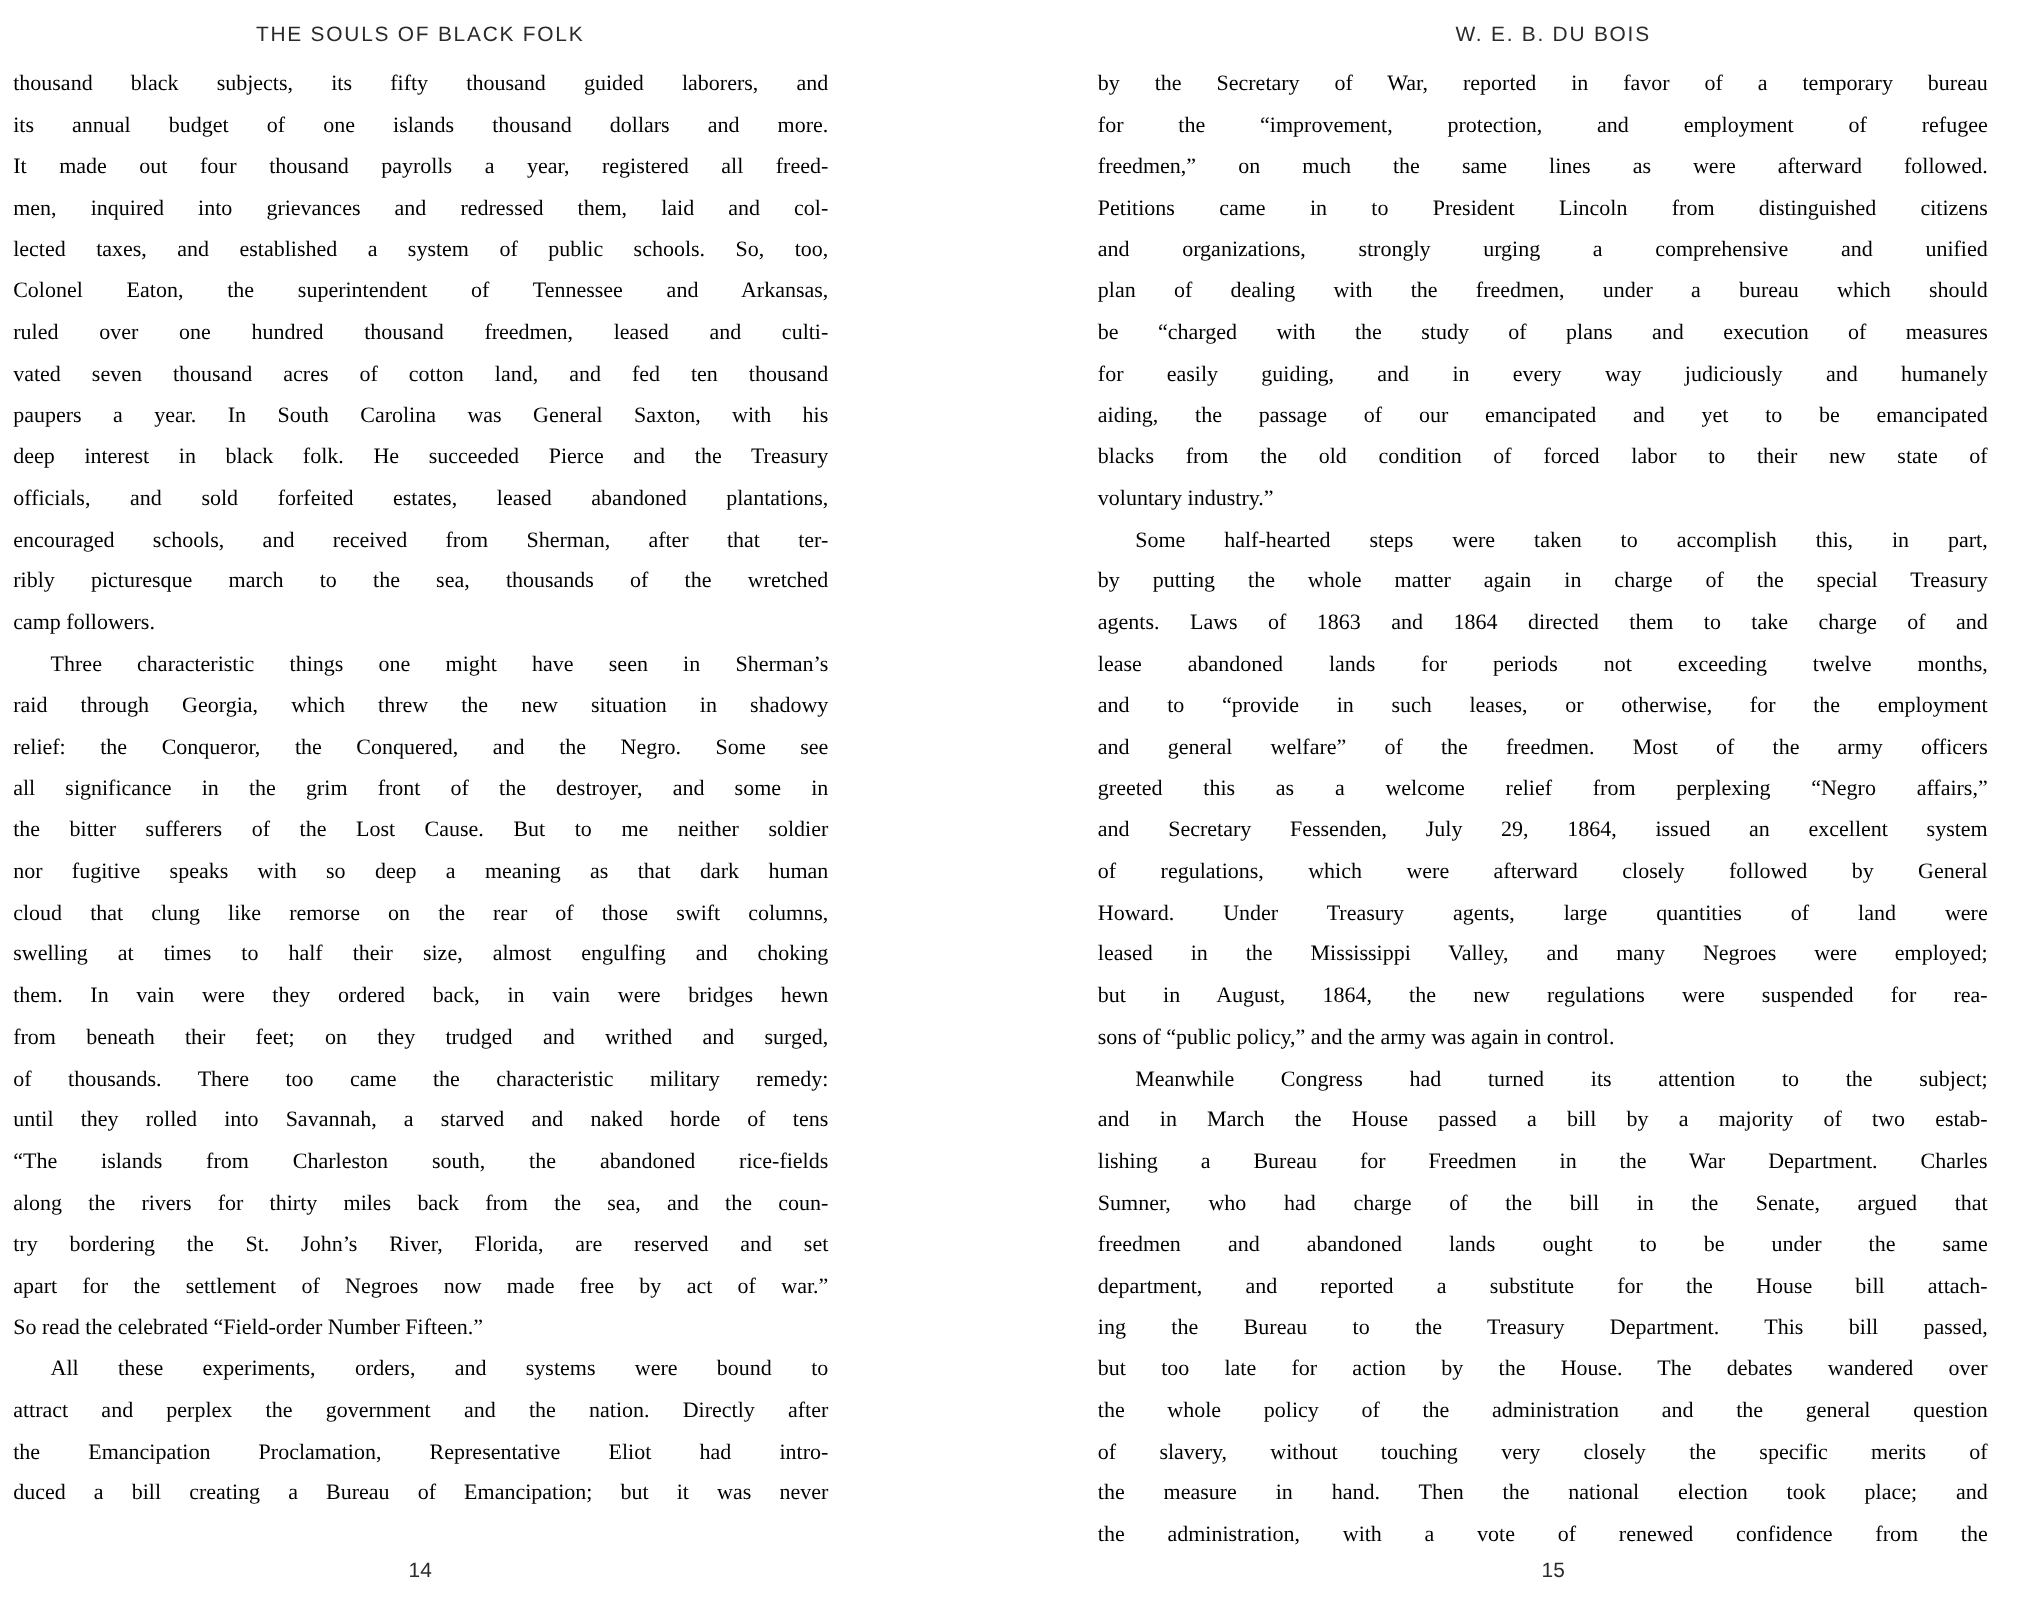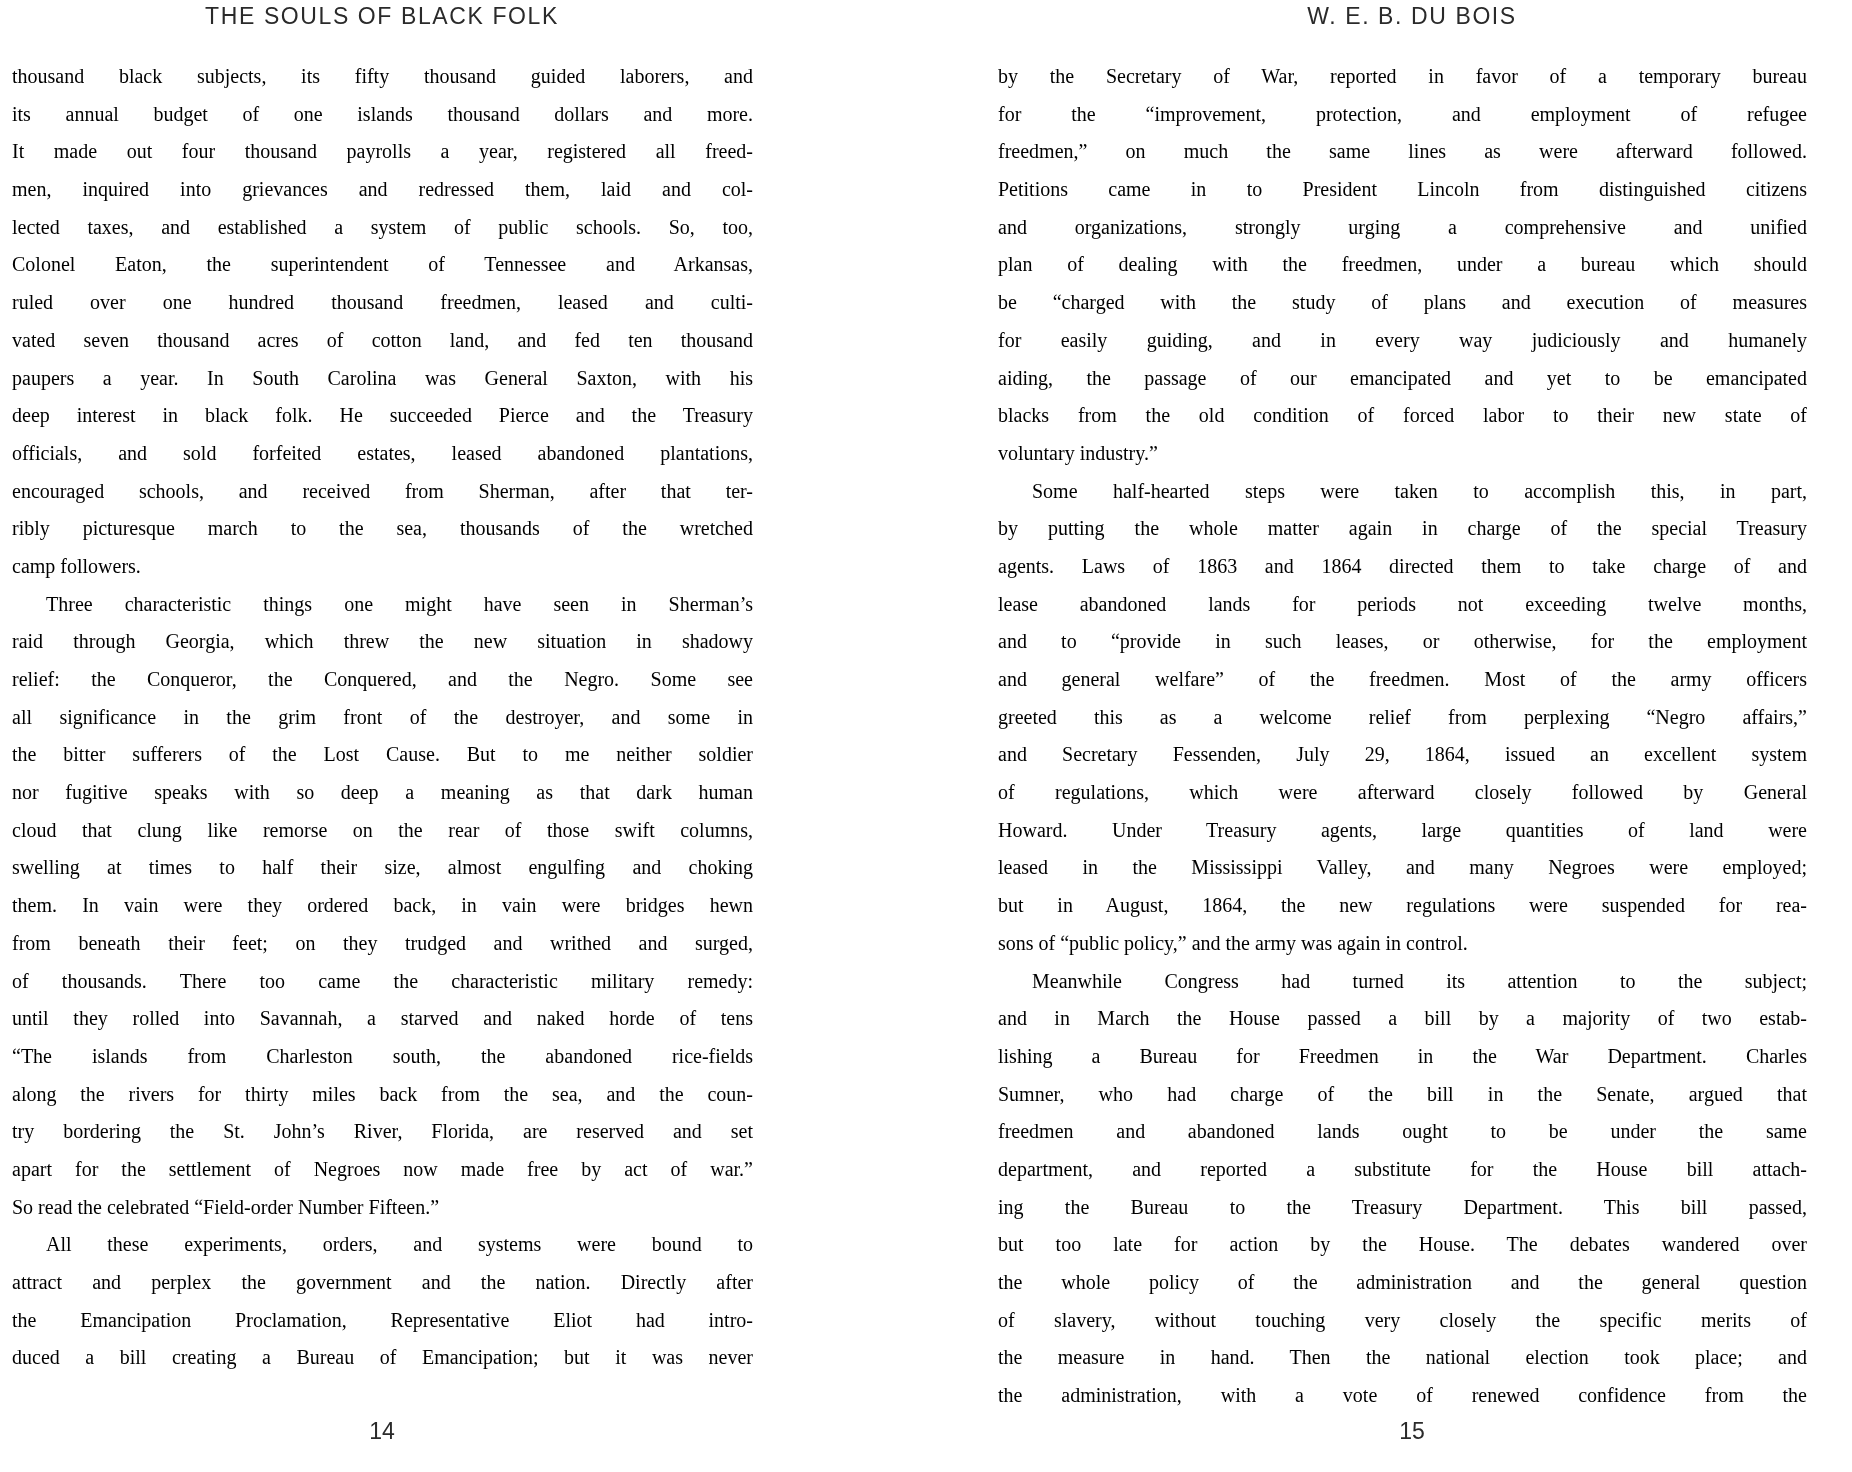--- a/index.html
+++ b/index.html
@@ -1,44 +1,44 @@
 <!DOCTYPE html>
 <html><head>
 <meta charset="utf-8">
 <style>
   html, body { margin: 0; padding: 0; background: #ffffff; }
   body { width: 1852px; height: 1472px; position: relative; overflow: hidden; }
   .page { position: absolute; top: 0; height: 1472px; }
   .page.left { left: 0; width: 926px; }
   .page.right { left: 926px; width: 926px; }
   .running-head {
-    position: absolute; top: 3px; height: 26px;
+    position: absolute; top: 21px; height: 26px;
     font-family: "Liberation Sans", sans-serif;
-    font-size: 23px; letter-spacing: 1.6px; color: #2a2a2a;
+    font-size: 19px; letter-spacing: 1.6px; color: #2a2a2a;
     text-align: center; white-space: nowrap;
   }
   .page.left .running-head { left: 12px; width: 740px; }
   .page.right .running-head { left: 82px; width: 808px; }
   .body-text {
     position: absolute; top: 58px;
     font-family: "Liberation Serif", serif;
     font-size: 20px; line-height: 37.7px; color: #000000;
   }
   .page.left .body-text { left: 12px; width: 741px; }
   .page.right .body-text { left: 72px; width: 809px; }
   .line {
     display: block; white-space: nowrap; height: 37.7px;
     text-align: justify; text-align-last: justify;
   }
   .line.last { text-align-last: left; }
   .line.indent { padding-left: 34px; }
   .folio {
     position: absolute; top: 1418px; height: 26px;
     font-family: "Liberation Sans", sans-serif;
-    font-size: 23px; color: #2a2a2a; text-align: center;
+    font-size: 19px; color: #2a2a2a; text-align: center;
   }
   .page.left .folio { left: 12px; width: 740px; }
   .page.right .folio { left: 82px; width: 808px; }
 </style>
 </head>
 <body>
 
 <div class="page left">
   <div class="running-head">THE SOULS OF BLACK FOLK</div>
   <div class="body-text">

